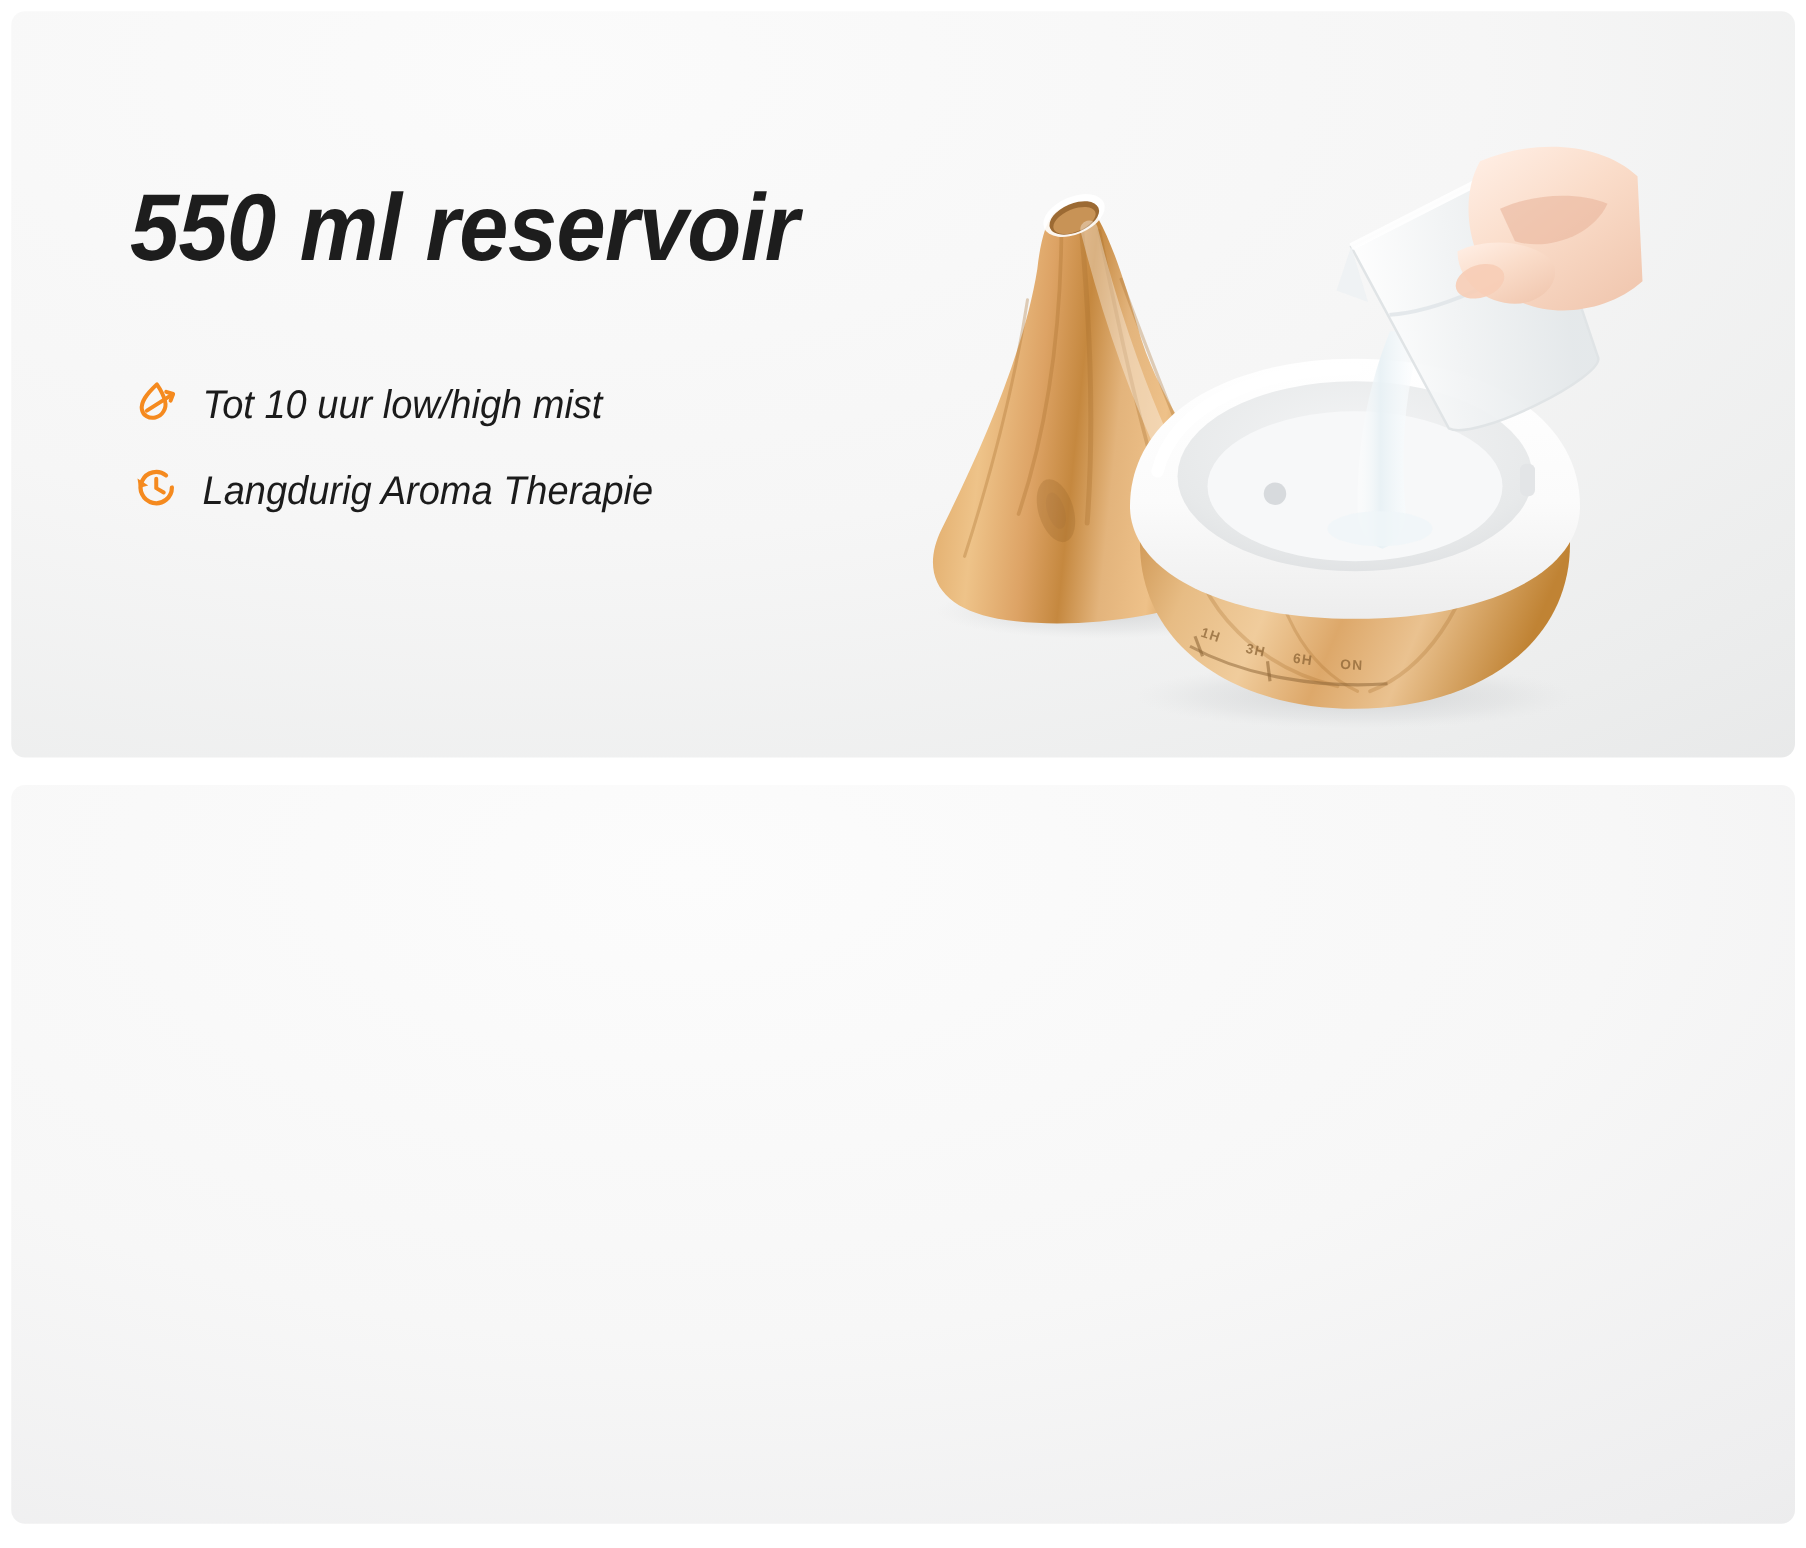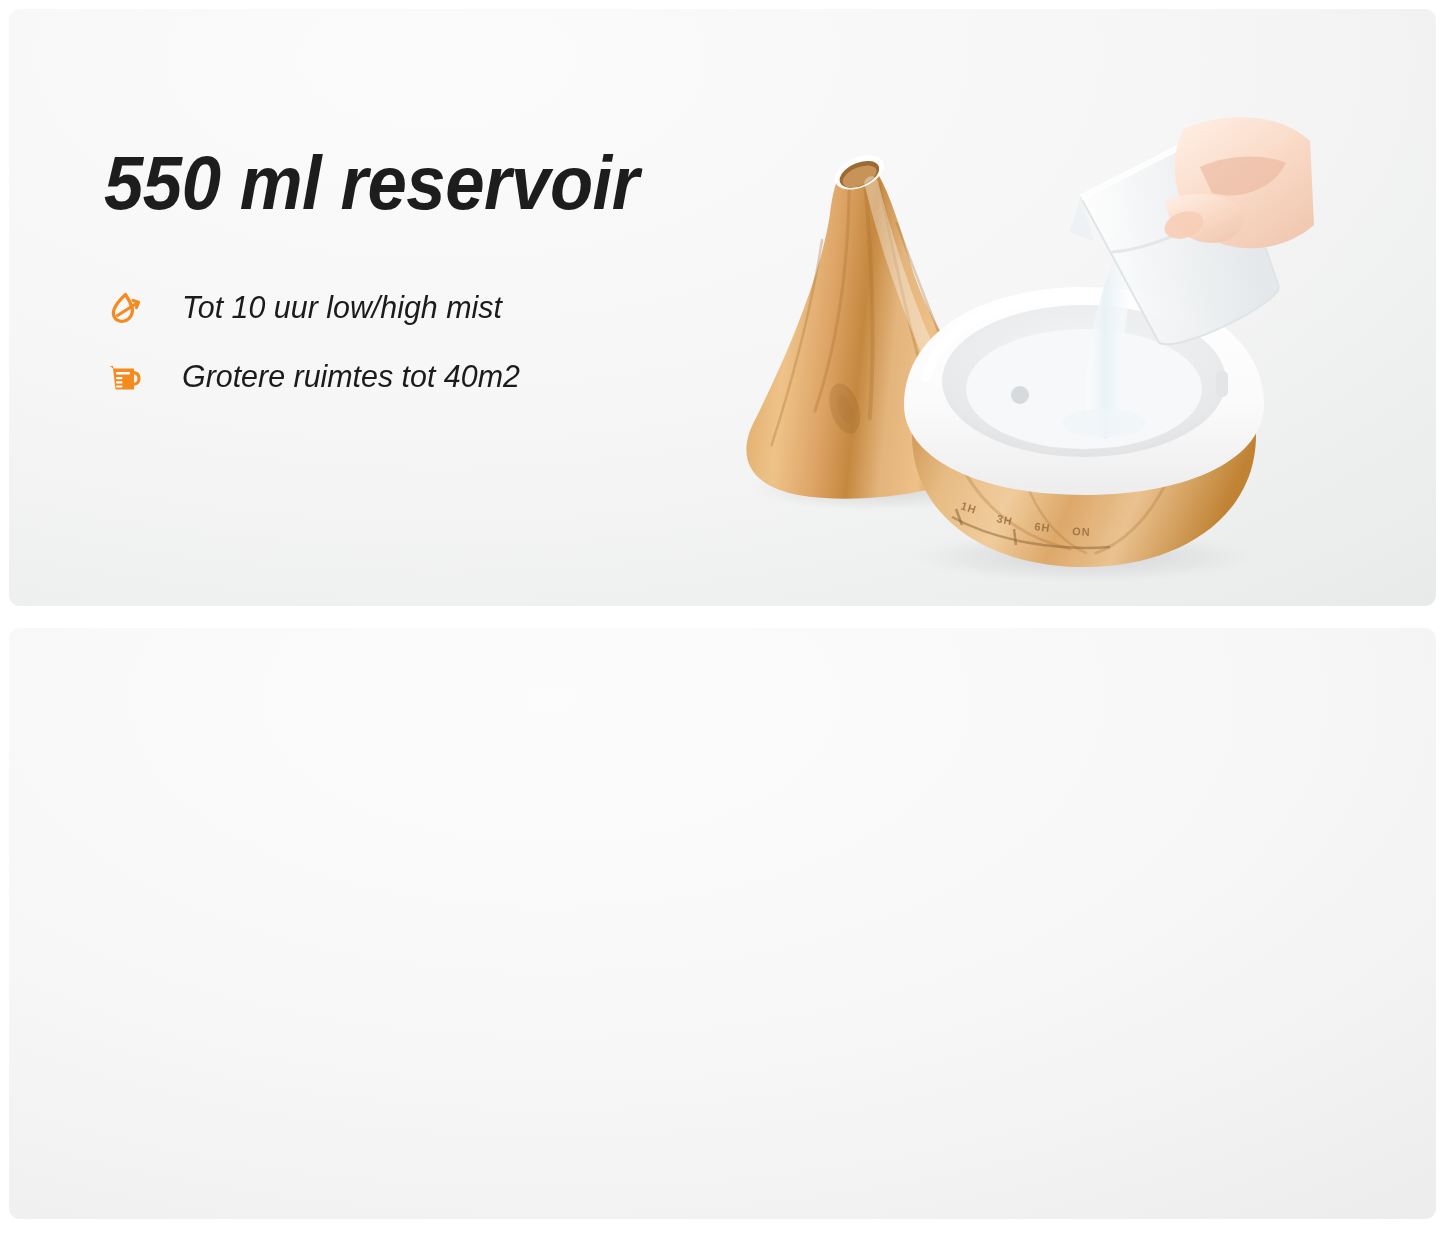--- a/index.html
+++ b/index.html
@@ -61,22 +61,22 @@
   }
   #headline-top { font-size: 76px; }
 
   .feature-list {
     list-style: none;
     margin: 0;
     padding: 0;
   }
   .feature-item {
     display: flex;
-    align-items: center;
-    gap: 36px;
+    align-items: flex-end;
+    gap: 16px;
   }
   .feature-icon {
     flex: 0 0 auto;
     width: 42px;
     height: 42px;
     display: flex;
     align-items: center;
     justify-content: center;
   }
   .feature-icon svg { display: block; overflow: visible; }
@@ -254,37 +254,31 @@
             <svg width="40" height="40" viewBox="0 0 40 40">
               <path d="M20.5 6.5 C 12 14.5 7.5 20.5 8.5 26.5 C 9.3 31.4 14.2 34.2 19.3 33
                        C 25 31.6 28.6 25.6 27 19.8 C 25.9 15.6 23.5 10.8 20.5 6.5 Z" fill="none" stroke="#F58A1F" stroke-width="3.2" stroke-linejoin="round"></path>
               <path d="M12.5 27.5 L 33 14.5" fill="none" stroke="#F58A1F" stroke-width="3.2" stroke-linecap="round"></path>
               <path d="M28 12.5 L 33.5 14.2 L 31.5 19.5" fill="none" stroke="#F58A1F" stroke-width="3.2" stroke-linecap="round" stroke-linejoin="round"></path>
             </svg>
           </span>
           <span class="feature-label">Tot 10 uur low/high mist</span>
         </li>
 
-
         <li class="feature-item">
           <span class="feature-icon">
             <svg width="40" height="40" viewBox="0 0 40 40">
-              <path d="M5 9 L 8 9 L 8.5 11.5 L 29 11.5 L 29 32.5 L 10.5 32.5 L 8 11.5 Z" fill="#F58A1F"></path>
-              <path d="M29 14 C 34.5 14.8 35.5 18 35.5 21.5 C 35.5 25 34.5 27.8 29 28.8
-                       L 29 25.8 C 31.8 25.1 32.4 23.6 32.4 21.5 C 32.4 19.4 31.8 17.9 29 17.2 Z" fill="#F58A1F"></path>
-              <g fill="#ffffff">
-                <rect x="11" y="15" width="14" height="2.4" rx="1"></rect>
-                <rect x="11" y="20" width="6.5" height="2.2" rx="1"></rect>
-                <rect x="11" y="24.2" width="6.5" height="2.2" rx="1"></rect>
-                <rect x="11" y="28.4" width="6.5" height="2.2" rx="1"></rect>
-              </g>
+              <path d="M7.5 20 A 12.5 12.5 0 1 1 12.2 29.7" fill="none" stroke="#F58A1F" stroke-width="3.4" stroke-linecap="round" transform="rotate(180 20 20)"></path>
+              <path d="M5 12.8 L 6.2 20.4 L 13.6 18.4 Z" fill="#F58A1F"></path>
+              <path d="M20 13 L 20 20.5 L 26 24" fill="none" stroke="#F58A1F" stroke-width="3.2" stroke-linecap="round" stroke-linejoin="round"></path>
             </svg>
           </span>
-          <span class="feature-label">Grotere ruimtes tot 40m2</span>
+          <span class="feature-label">Langdurig Aroma Therapie</span>
         </li>
+
       </ul>
     </div>
   </div>
 
   <div class="panel" id="panel-bottom">
 
     
 
     
   </div>

